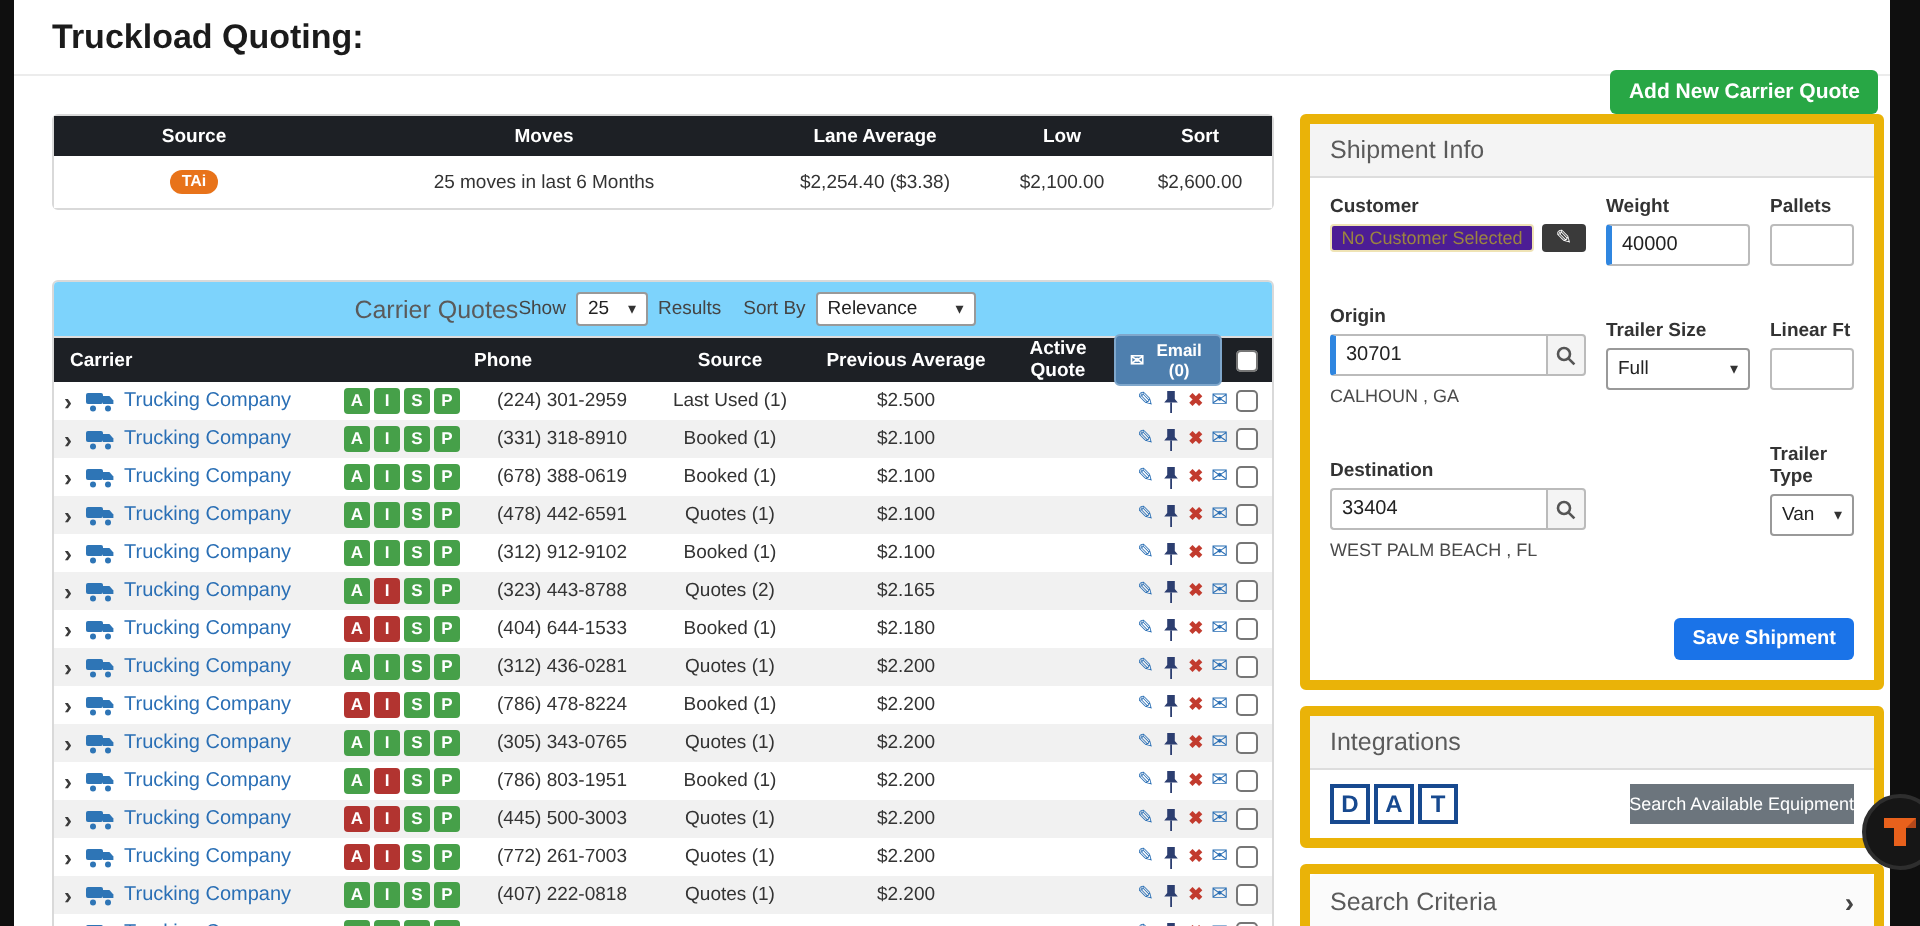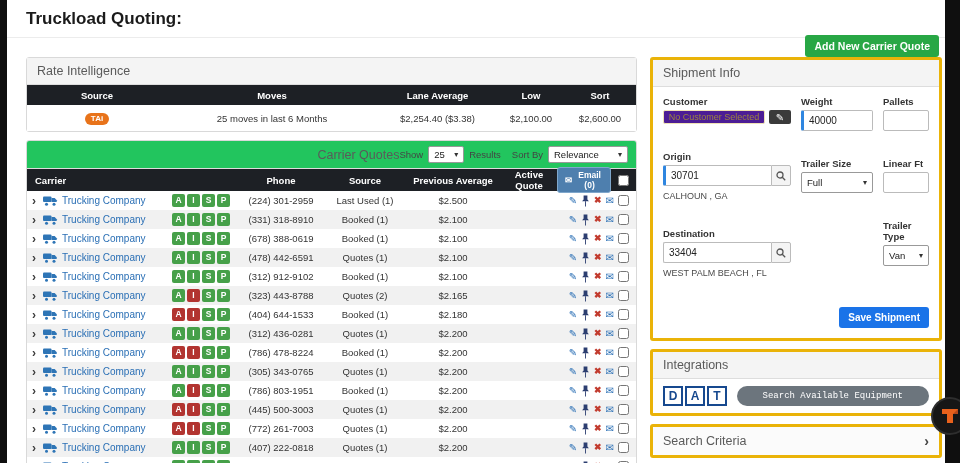--- a/index.html
+++ b/index.html
@@ -20,28 +20,28 @@
   .rate-panel{left:26px;top:57px;width:611px}
   .ri-head,.ri-row{display:flex;align-items:center}
   .ri-head{background:var(--header-dark,#1d2025);color:#fff;height:20px;font-size:9.5px;font-weight:700}
   .ri-row{height:26px;font-size:9.5px;color:#333;background:#fff}
   .ri-c{text-align:center}
   .ri-c1{width:140px}.ri-c2{width:210px}.ri-c3{width:121px}.ri-c4{width:66px}.ri-c5{width:72px}
   .tai-badge{display:inline-block;background:var(--tai-orange,#e8731a);color:#fff;font-size:8px;font-weight:700;border-radius:8px;padding:2px 6px;line-height:1}
 
   
   .cq-panel{left:26px;top:140px;width:611px;height:400px;overflow:hidden}
-  .cq-hwrap{display:flex;justify-content:flex-end;align-items:center;background:#22c55e;border-bottom:1px solid #ddd;padding:5px 8px 5px 10px}
+  .cq-hwrap{display:flex;justify-content:center;align-items:center;background:#7dd3fc;border-bottom:1px solid #ddd;padding:5px 8px 5px 10px}
   .cq-title{font-size:12.5px;color:#5a5a5a}
   .cq-controls{display:flex;align-items:center;gap:5px;font-size:9.5px;color:#444}
   .fsel{display:inline-flex;align-items:center;justify-content:space-between;gap:4px;border:1px solid #999;border-radius:2px;background:#fff;padding:2px 5px;font-size:9.5px;color:#222;cursor:pointer}
   .fsel .arr{font-size:8px;color:#333}
   .cq-head{display:flex;align-items:center;background:var(--header-dark,#1d2025);color:#fff;height:22px;font-size:9.5px;font-weight:700}
   .ch-carrier{width:210px;padding-left:8px}
-  .ch-phone{width:88px;text-align:center}
+  .ch-phone{width:88px;text-align:left}
   .ch-source{width:80px;text-align:center}
   .ch-prev{width:96px;text-align:center}
   .ch-active{width:56px;text-align:center}
   .ch-actions{flex:1;display:flex;align-items:center;justify-content:flex-end;gap:7px;padding-right:7px}
   .btn-email{display:inline-flex;align-items:center;gap:4px;background:#4e7fae;border:1px solid #7fa7cc;color:#fff;font-size:8.5px;font-weight:700;border-radius:3px;padding:2px 7px;cursor:pointer;font-family:inherit}
   .hdr-ck,.row-ck{width:11px;height:11px;margin:0;cursor:pointer}
 
   .cq-row{display:flex;align-items:center;height:19px;font-size:9.5px;color:#333;background:#fff}
   .cq-row.alt{background:#f1f1f1}
   .cc{width:210px;display:flex;align-items:center;gap:4px;padding-left:5px;overflow:hidden}
@@ -57,21 +57,21 @@
   .cv{width:96px;text-align:center}
   .ca{width:56px}
   .cact{flex:1;display:flex;align-items:center;justify-content:flex-end;gap:4px;padding-right:7px}
   .act{cursor:pointer;line-height:1;display:inline-flex;align-items:center}
   .act.edit{color:#2a6fb5;font-size:10px}
   .act.del{color:#c23b2e;font-size:9px;font-weight:700}
   .act.mail{color:#2a6fb5;font-size:10px}
 
   
   .right-col{position:absolute;left:650px;top:57px;width:292px;z-index:2}
-  .rpanel{background:#fff;border:3px solid #eab308;border-radius:3px;margin-bottom:8px}
+  .rpanel{background:#fff;border:5px solid #eab308;border-radius:3px;margin-bottom:8px}
   .si-body{display:flex;gap:10px;padding:9px 10px 2px}
   .si-c1{width:128px}.si-c2{width:72px}.si-c3{flex:1}
   .si-grp{margin-bottom:27px}
   .si-lbl{display:block;font-size:9.5px;font-weight:700;color:#333;margin-bottom:3px}
   .cust-row{display:flex;gap:4px;align-items:stretch}
   .cust-box{flex:1;background:#4c1d95;border:1px solid #efe3b5;color:#9b8440;font-size:9px;text-align:center;padding:1px 2px;border-radius:2px}
   .cust-edit{width:22px;background:#3a3a3a;color:#fff;border:none;border-radius:2px;font-size:10px;cursor:pointer}
   .igrp{display:flex}
   .inp{width:100%;height:21px;border:1px solid #bbb;border-radius:2px;font-size:10px;padding:0 5px;font-family:Liberation Sans, sans-serif;color:#222;background:#fff}
   .inp.accent{border-left:3px solid #2f86e0}
@@ -79,39 +79,38 @@
   .sbtn{width:24px;height:21px;border:1px solid #bbb;background:#f4f4f4;border-radius:0 2px 2px 0;display:flex;align-items:center;justify-content:center;cursor:pointer}
   .city{font-size:9px;color:#4a4a4a;margin-top:5px}
   .plain{font-size:9.5px;color:#444;padding-top:3px}
   .si-foot{display:flex;justify-content:flex-end;padding:0 10px 10px}
   .btn-blue{background:var(--accent-blue,#1a73e8);color:#fff;border:none;border-radius:3px;font-size:10px;font-weight:700;padding:5px 9px;cursor:pointer;font-family:inherit}
   .fsel.full{width:100%;height:21px}
 
   .int-body{display:flex;align-items:center;justify-content:space-between;padding:7px 10px}
   .dat{display:flex;gap:2px}
   .dat-b{width:20px;height:20px;border:2px solid #17498f;color:#17498f;font-weight:700;font-size:12px;display:flex;align-items:center;justify-content:center;background:#fff}
-  .btn-gray{background:#6c757d;color:#fff;border:none;border-radius:10px;font-size:9px;padding:5px 26px;cursor:pointer;font-family:Liberation Mono, monospace}
+  .btn-gray{background:#6c757d;color:#fff;border:none;border-radius:0;font-size:9px;padding:5px 0;cursor:pointer;font-family:Liberation Sans, sans-serif}
   .acc-h{display:flex;justify-content:space-between;align-items:center;padding:7px 10px;font-size:12.5px;color:#5a5a5a;cursor:pointer;background:#fbfbfb;border-radius:3px}
   .acc-chev{font-size:14px;color:#444;font-weight:700;line-height:1}
 
   .tai-logo{position:absolute;right:-9px;top:397px;width:38px;height:38px;border-radius:50%;background:#161616;border:2px solid #2e2e2e;z-index:9;display:flex;align-items:center;justify-content:center}
 </style>
 </head>
 <body>
 
 <div class="stage">
   <div class="bar bar-left"></div>
   <div class="bar bar-right"></div>
 
   <h1 class="page-title">Truckload Quoting:</h1>
   <div class="title-rule"></div>
   <button class="btn-green">Add New Carrier Quote</button>
 
   <section class="panel rate-panel">
-    <div class="panel-h">Rate Intelligence</div>
     <div class="ri-head">
       <span class="ri-c ri-c1">Source</span>
       <span class="ri-c ri-c2">Moves</span>
       <span class="ri-c ri-c3">Lane Average</span>
       <span class="ri-c ri-c4">Low</span>
       <span class="ri-c ri-c5">Sort</span>
     </div>
     <div class="ri-row">
       <span class="ri-c ri-c1"><span class="tai-badge">TAi</span></span>
       <span class="ri-c ri-c2">25 moves in last 6 Months</span>

